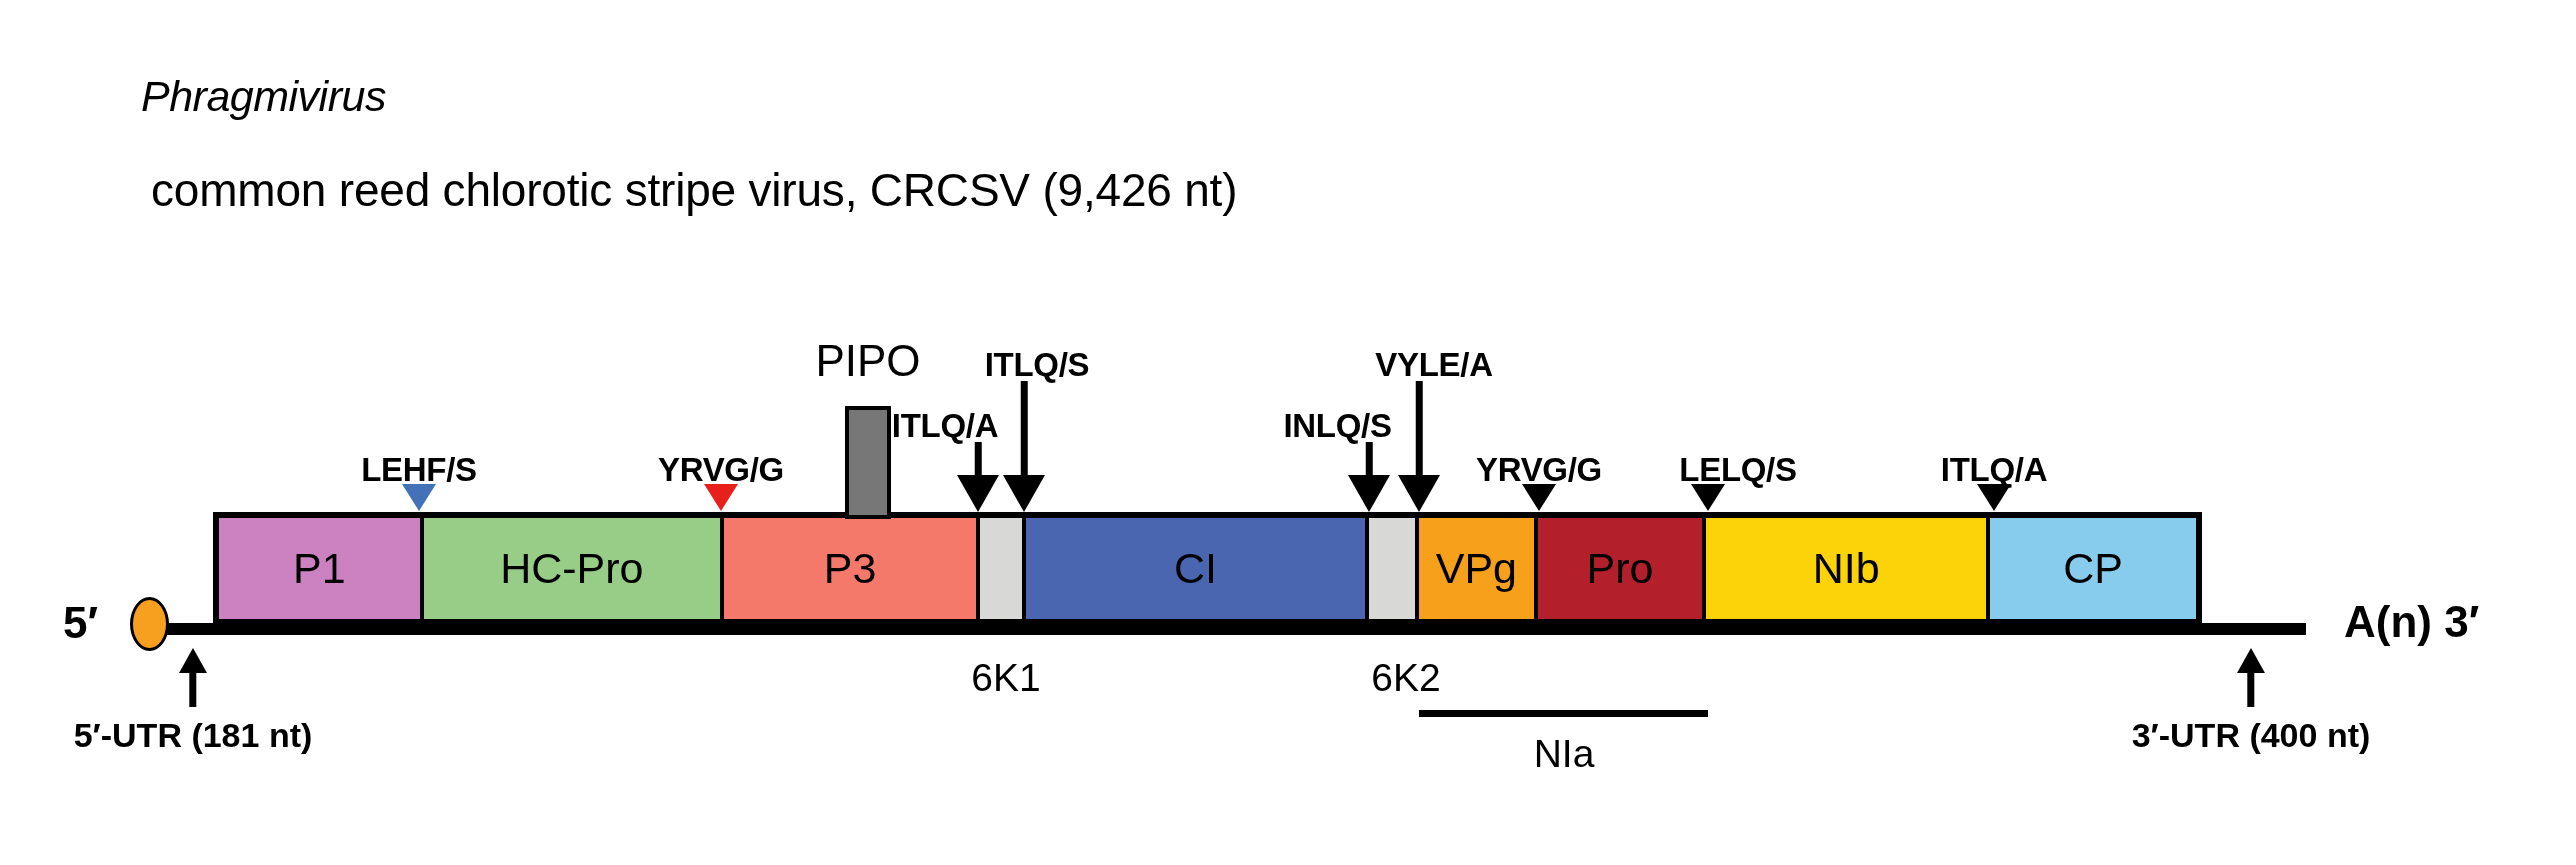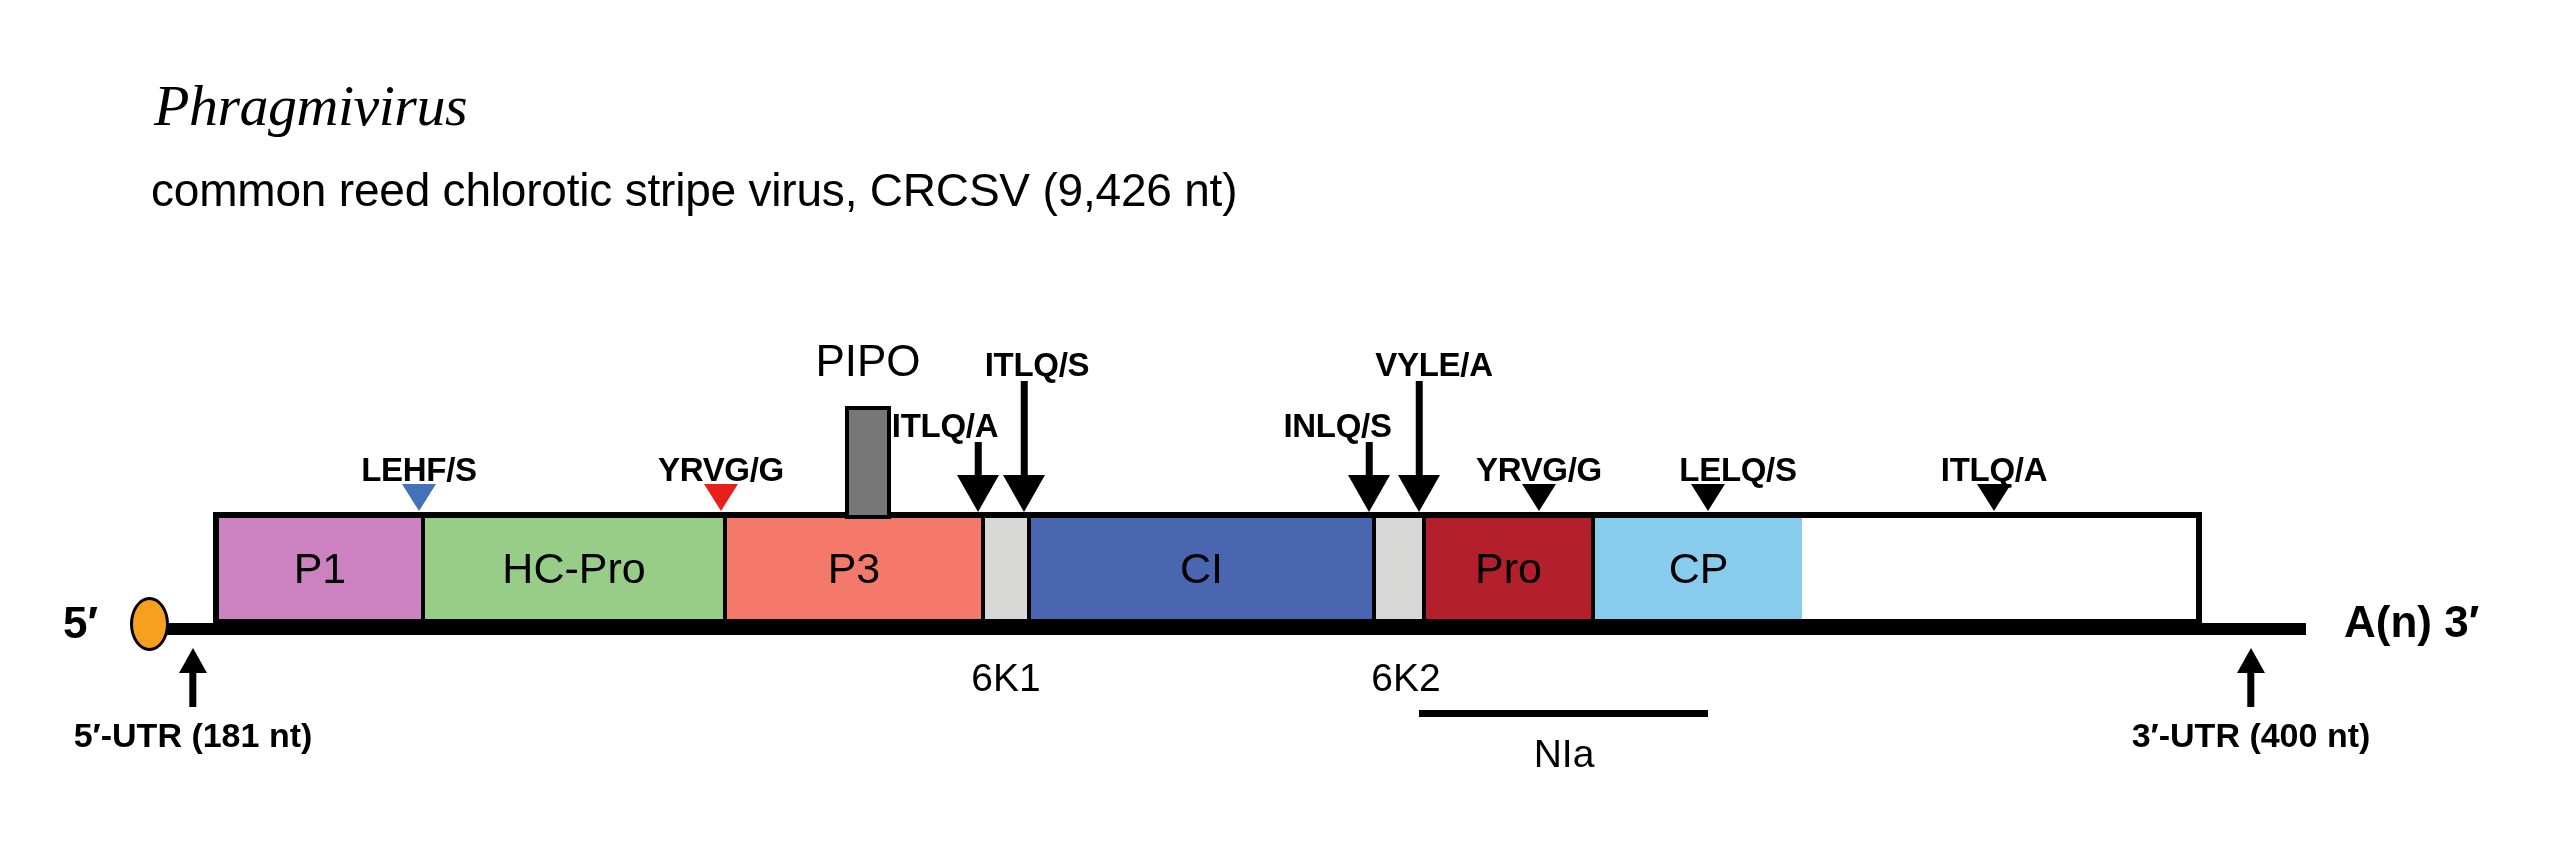--- a/index.html
+++ b/index.html
@@ -17,27 +17,26 @@
   #stage {
     position: relative;
     width: 2576px;
     height: 865px;
     background: #ffffff;
   }
   .abs { position: absolute; }
 
   
   #genus-title {
-    left: 154px; top: 72px;
+    left: 141px; top: 72px;
     font-style: italic;
-    font-size: 58px;
+    font-size: 43px;
     font-weight: 400;
     letter-spacing: -0.5px;
     white-space: nowrap;
-    font-family: Liberation Serif, serif;
   }
   #virus-subtitle {
     left: 151px; top: 190px;
     font-size: 46px;
     font-weight: 400;
     letter-spacing: -0.2px;
     white-space: nowrap;
     transform: translateY(-50%);
   }
 
@@ -203,22 +202,28 @@
         <span class="gene-label">HC-Pro</span>
       </div>
       <div class="gene-box" style="background: rgb(244, 121, 107); width: 258px;">
         <span class="gene-label">P3</span>
       </div>
       <div class="gene-box" style="background: rgb(216, 217, 215); width: 46px;"></div>
       <div class="gene-box" style="background: rgb(74, 102, 176); width: 345px;">
         <span class="gene-label">CI</span>
       </div>
       <div class="gene-box" style="background: rgb(216, 217, 215); width: 50px;"></div>
+      <div class="gene-box" style="background: rgb(247, 160, 28); width: 120px;">
+        <span class="gene-label">VPg</span>
+      </div>
       <div class="gene-box" style="background: rgb(179, 31, 42); width: 169px;">
         <span class="gene-label">Pro</span>
+      </div>
+      <div class="gene-box" style="background: rgb(251, 211, 8); width: 286px;">
+        <span class="gene-label">NIb</span>
       </div>
       <div class="gene-box" style="background: rgb(136, 204, 237); width: 207px;">
         <span class="gene-label">CP</span>
       </div>
     </div>
 
   <div class="abs" id="pipo-box"></div>
   <div class="abs" id="pipo-label">PIPO</div>
 
   <div class="abs" id="markers-layer" style="left: 0px; top: 0px; width: 2576px; height: 865px;">

